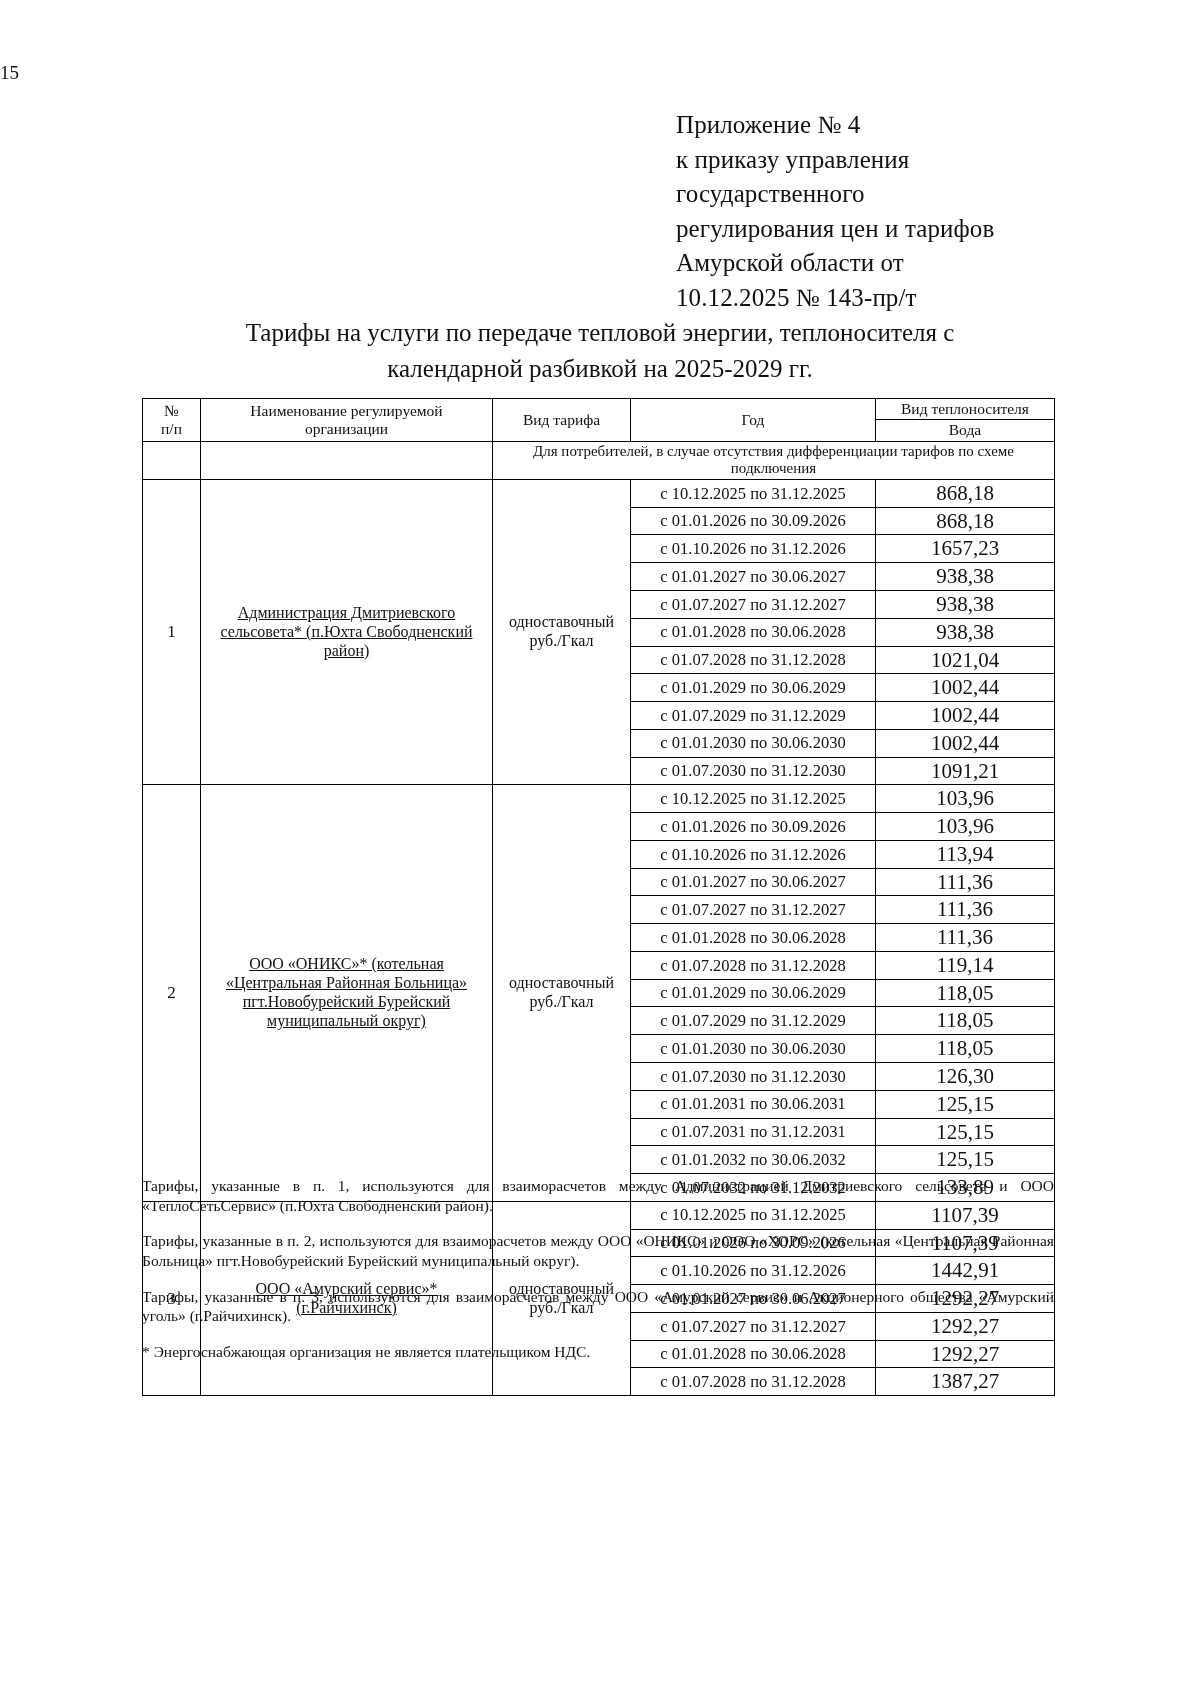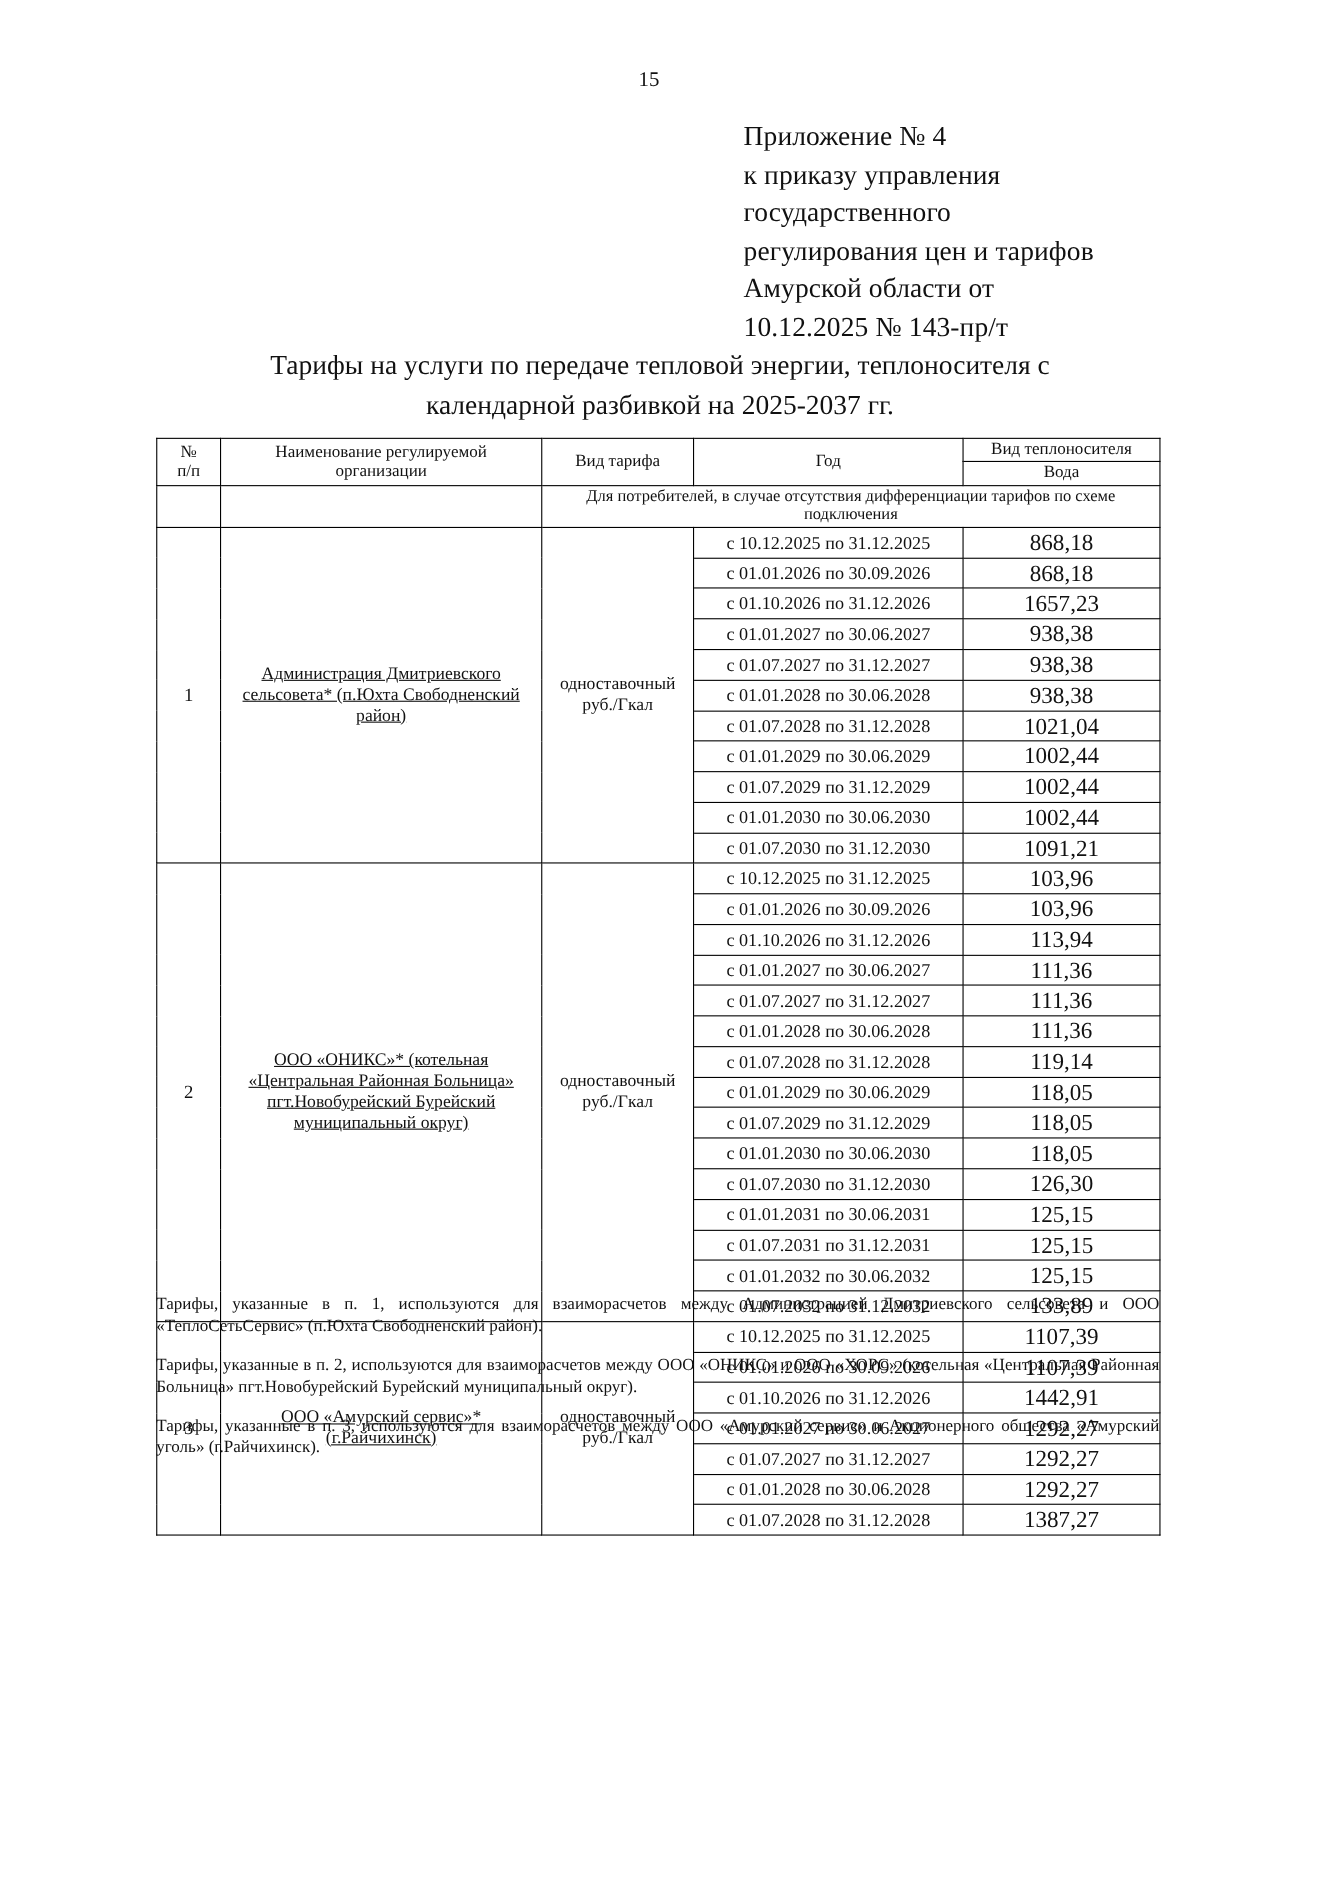--- a/index.html
+++ b/index.html
@@ -20,21 +20,20 @@
     width: 1200px;
     height: 1708px;
     box-sizing: border-box;
     padding: 0;
   }
   .page-number {
     position: absolute;
     top: 62px;
     left: 0;
     width: 1180px;
-    text-align: center;
     font-size: 19px;
   }
   .appendix-block {
     position: absolute;
     top: 108px;
     left: 676px;
     width: 440px;
     font-size: 25px;
     line-height: 1.38;
     letter-spacing: 0.1px;
@@ -110,21 +109,21 @@
     <div>Приложение № 4</div>
     <div>к приказу управления</div>
     <div>государственного</div>
     <div>регулирования цен и тарифов</div>
     <div>Амурской области от</div>
     <div>10.12.2025 № 143-пр/т</div>
   </div>
 
   <div class="doc-title">
     <div>Тарифы на услуги по передаче тепловой энергии, теплоносителя с</div>
-    <div>календарной разбивкой на 2025-2037 гг.</div>
+    <div>календарной разбивкой на 2025-2029 гг.</div>
   </div>
 
   <table class="tariff">
     <colgroup>
       <col style="width:58px">
         <col style="width:292px">
         <col style="width:138px">
         <col style="width:245px">
         <col style="width:179px">
     </colgroup>
@@ -305,15 +304,16 @@
           <td class="yearcell">с 01.07.2028 по 31.12.2028</td>
           <td class="valcell">1387,27</td>
         </tr>
     </tbody>
   </table>
 
   <div class="footnotes">
     <p>Тарифы, указанные в п. 1, используются для взаиморасчетов между Администрацией Дмитриевского сельсовета и ООО «ТеплоСетьСервис» (п.Юхта Свободненский район).</p>
     <p>Тарифы, указанные в п. 2, используются для взаиморасчетов между ООО «ОНИКС» и ООО «ХОРС» (котельная «Центральная Районная Больница» пгт.Новобурейский Бурейский муниципальный округ).</p>
     <p>Тарифы, указанные в п. 3, используются для взаиморасчетов между ООО «Амурский сервис» и Акционерного общества «Амурский уголь» (г.Райчихинск).</p>
+    <p class="fn-star">* Энергоснабжающая организация не является плательщиком НДС.</p>
   </div>
 
 </div>
 
 </body></html>

